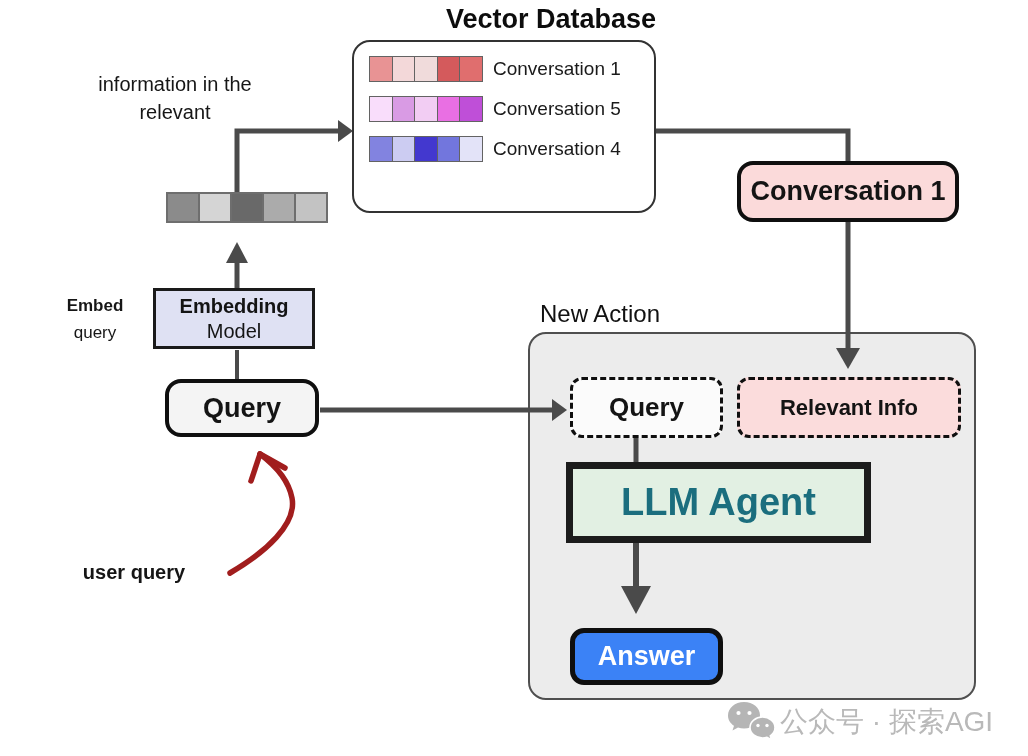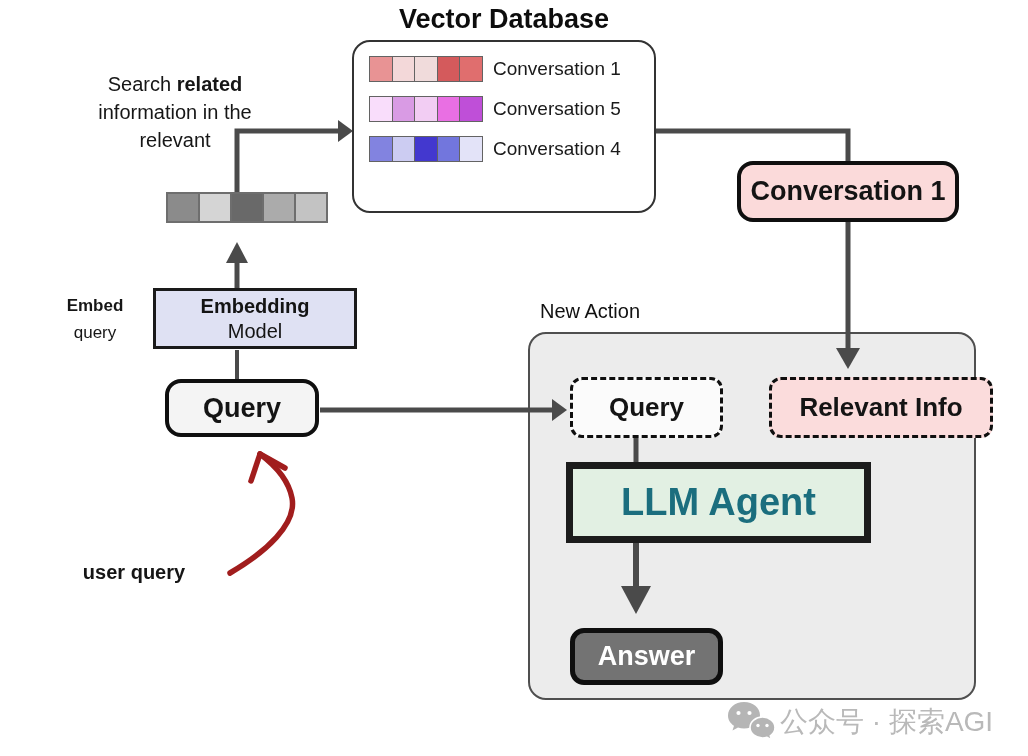--- a/index.html
+++ b/index.html
@@ -6,51 +6,51 @@
   #canvas{
     position:relative;width:1028px;height:756px;background:#ffffff;overflow:hidden;
     font-family:"Liberation Sans",sans-serif;color:#141414;
   }
   .abs{position:absolute;}
   .b{font-weight:700;}
   
   #connectors{position:absolute;left:0;top:0;z-index:2;pointer-events:none;}
   .layer3{z-index:3;}
   
-  .title{left:352px;top:4px;width:304px;text-align:center;font-size:27px;font-weight:700;color:#0d0d0d;}
+  .title{left:352px;top:4px;width:304px;text-align:right;font-size:27px;font-weight:700;color:#0d0d0d;}
   
   .vdb-box{left:352px;top:40px;width:304px;height:173px;background:#ffffff;border:2.5px solid #333;border-radius:18px;box-sizing:border-box;}
   .vdb-rows{position:absolute;left:15px;top:14px;}
   .vdb-row{display:flex;align-items:center;margin-bottom:14px;height:26px;}
   .strip{display:flex;}
   .swatch{width:24px;height:26px;border:1.5px solid #636363;box-sizing:border-box;}
   .strip .swatch + .swatch{margin-left:-1.5px;}
   .vdb-label{margin-left:10px;font-size:19px;color:#1a1a1a;white-space:nowrap;}
   
   .ann{text-align:center;font-size:20px;line-height:28px;color:#161616;}
   .ann-search{left:40px;top:70px;width:270px;}
   .ann-extract{left:705px;top:70px;width:258px;}
   .ann-embed{left:42px;top:292px;width:106px;font-size:17px;line-height:27px;}
   .ann-start{left:28px;top:558px;width:212px;}
   
   .embed-strip{left:166px;top:192px;display:flex;}
   .ecell{width:34px;height:31px;border:2px solid #6e6e6e;box-sizing:border-box;}
   .embed-strip .ecell + .ecell{margin-left:-2px;}
   
   .node{box-sizing:border-box;display:flex;align-items:center;justify-content:center;text-align:center;}
-  .embedding-model{left:153px;top:288px;width:204px;height:61px;background:#dfe1f3;border:3.5px solid #1a1a1a;flex-direction:column;font-size:20px;line-height:25px;}
+  .embedding-model{left:153px;top:288px;width:162px;height:61px;background:#dfe1f3;border:3.5px solid #1a1a1a;flex-direction:column;font-size:20px;line-height:25px;}
   .embedding-model .l1{font-weight:700;}
   .query-box{left:165px;top:379px;width:154px;height:58px;background:#f4f4f4;border:4px solid #0f0f0f;border-radius:16px;font-size:27px;font-weight:700;}
   .conv1-box{left:737px;top:161px;width:222px;height:61px;background:#fbdada;border:4px solid #0f0f0f;border-radius:16px;font-size:27px;font-weight:700;}
-  .new-action-label{left:540px;top:300px;font-size:20px;color:#111;}
+  .new-action-label{left:540px;top:300px;font-size:24px;color:#111;}
   .new-action{left:528px;top:332px;width:448px;height:368px;background:#ececec;border:2px solid #4f4f4f;border-radius:18px;box-sizing:border-box;z-index:1;}
   .query-dashed{left:570px;top:377px;width:153px;height:61px;background:#fbfbfb;border:3.5px dashed #0f0f0f;border-radius:12px;font-size:26px;font-weight:700;}
-  .relevant-info{left:737px;top:377px;width:224px;height:61px;background:#fbdcdc;border:3.5px dashed #0f0f0f;border-radius:12px;font-size:26px;font-weight:700;margin-left:32px;}
+  .relevant-info{left:737px;top:377px;width:224px;height:61px;background:#fbdcdc;border:3.5px dashed #0f0f0f;border-radius:12px;font-size:22px;font-weight:700;}
   .llm-agent{left:566px;top:462px;width:305px;height:81px;background:#e2f0e3;border:7px solid #1c1c1c;font-size:38px;font-weight:700;color:#1b6e7e;}
-  .answer{left:570px;top:628px;width:153px;height:57px;background:#737373;border:5px solid #0f0f0f;border-radius:14px;font-size:27px;font-weight:700;color:#ffffff;}
+  .answer{left:570px;top:628px;width:153px;height:57px;background:#3b82f6;border:5px solid #0f0f0f;border-radius:14px;font-size:27px;font-weight:700;color:#ffffff;}
   
   .wm-icon{left:726px;top:700px;}
   .wm-text{left:780px;top:703px;font-size:28px;color:#b9b9b9;white-space:nowrap;}
 </style>
 </head>
 <body>
 
 <div id="canvas">
 
   <div class="abs new-action"></div>
@@ -122,21 +122,20 @@
             <div class="swatch" style="background: rgb(67, 56, 207);"></div>
             <div class="swatch" style="background: rgb(114, 118, 221);"></div>
             <div class="swatch" style="background: rgb(227, 227, 248);"></div>
           </div>
           <div class="vdb-label">Conversation 4</div>
         </div>
       </div>
   </div>
 
   <div class="abs ann ann-search layer3">
-      <div><span>Search </span><span class="b">related</span></div>
       <div><span>information in the</span></div>
       <div><span>relevant</span></div>
     </div>
   <div class="abs ann ann-embed layer3">
       <div><span class="b">Embed</span></div>
       <div><span>query</span></div>
     </div>
   <div class="abs ann ann-start layer3">
       <div><span class="b">user query</span></div>
     </div>

